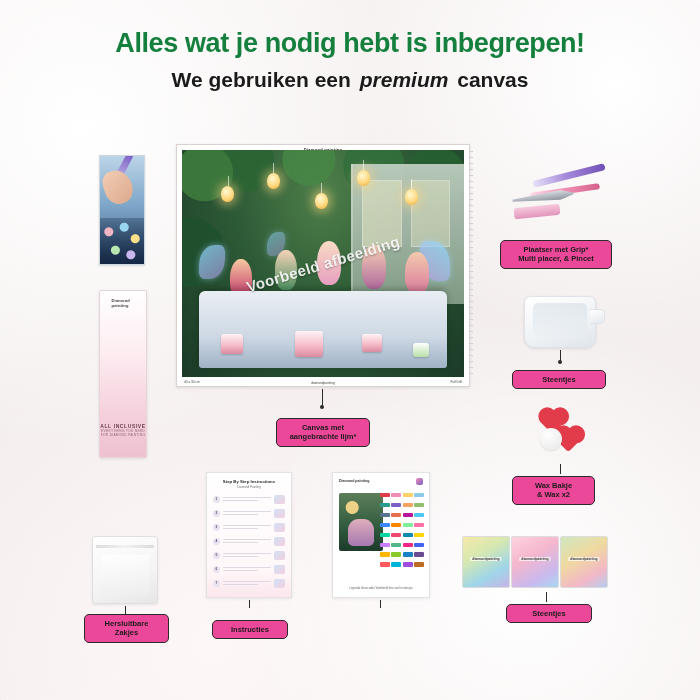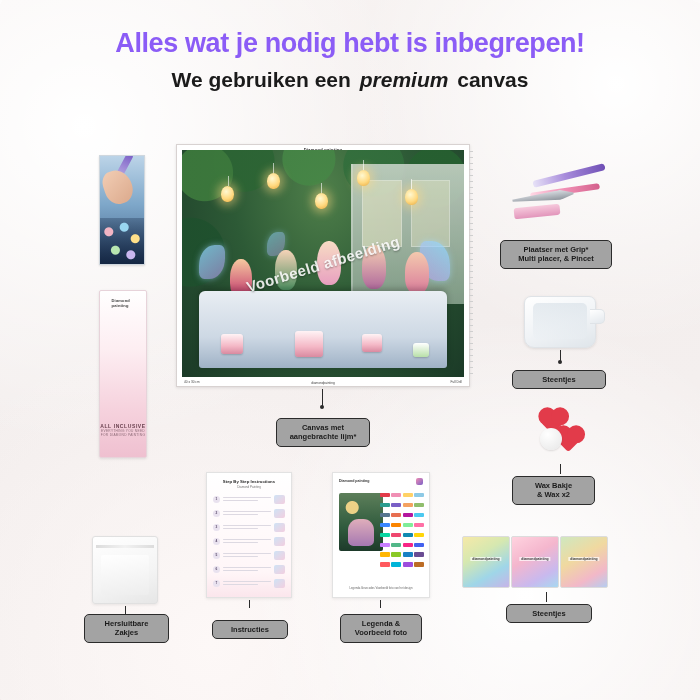--- a/index.html
+++ b/index.html
@@ -38,21 +38,21 @@
   .page { position: relative; width: 700px; height: 700px; }
 
   
   .headline {
     position: absolute;
     top: 28px; left: 0; width: 700px;
     text-align: center;
     font-size: 27px;
     font-weight: 800;
     letter-spacing: -0.4px;
-    color: #8b5cf6;
+    color: #15803d;
   }
   .sub1 {
     position: absolute;
     top: 68px; left: 0; width: 700px;
     text-align: center;
     font-size: 21px;
     font-weight: 700;
     color: #1b1b1b;
   }
   .sub1 .italic { font-style: italic; font-weight: 700; padding: 0 3px;}
@@ -63,21 +63,21 @@
     font-size: 21px;
     font-weight: 700;
     color: #1b1b1b;
   }
 
   
   .chip {
     position: absolute;
     border: 1px solid #2b2b2b;
     border-radius: 5px;
-    background: #a3a3a3;
+    background: #ec4899;
     font-size: 7.5px;
     line-height: 1.25;
     font-weight: 700;
     color: #1b1b1b;
     text-align: center;
     padding: 4px 5px;
     white-space: pre-line;
   }
   .leader {
     position: absolute;
@@ -665,16 +665,14 @@
         <div class="legend-cell" style="background: rgb(106, 76, 147);"></div>
         <div class="legend-cell" style="background: rgb(255, 89, 94);"></div>
         <div class="legend-cell" style="background: rgb(0, 180, 216);"></div>
         <div class="legend-cell" style="background: rgb(157, 78, 221);"></div>
         <div class="legend-cell" style="background: rgb(188, 108, 37);"></div>
       </div>
     <div class="legend-caption">Legenda kleurcodes
 Voorbeeld foto van het design</div>
   </div>
   <div class="leader" style="left:380px; top:600px; height:8px;"></div>
-  <div class="chip" style="left:340px; top:614px; width:82px;">Legenda &amp;
-Voorbeeld foto</div>
 
 </div>
 
 </body></html>

